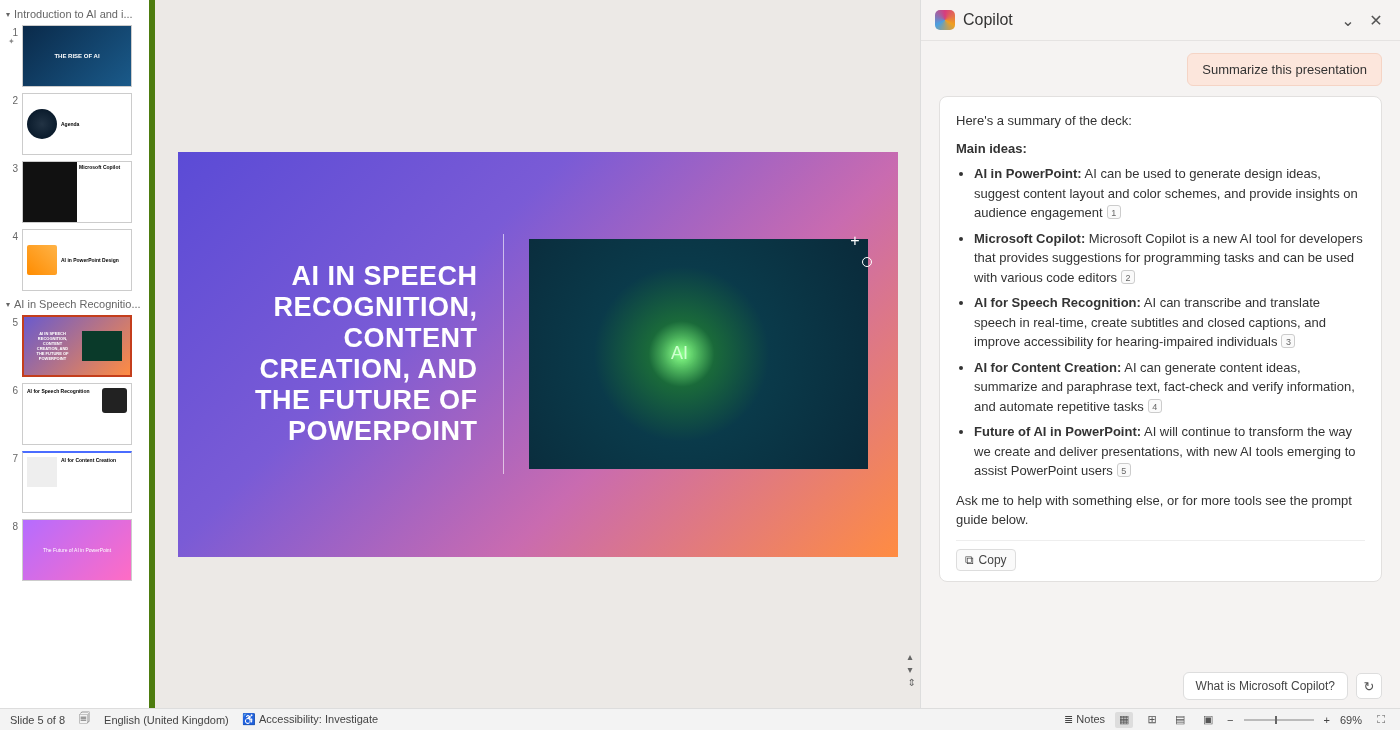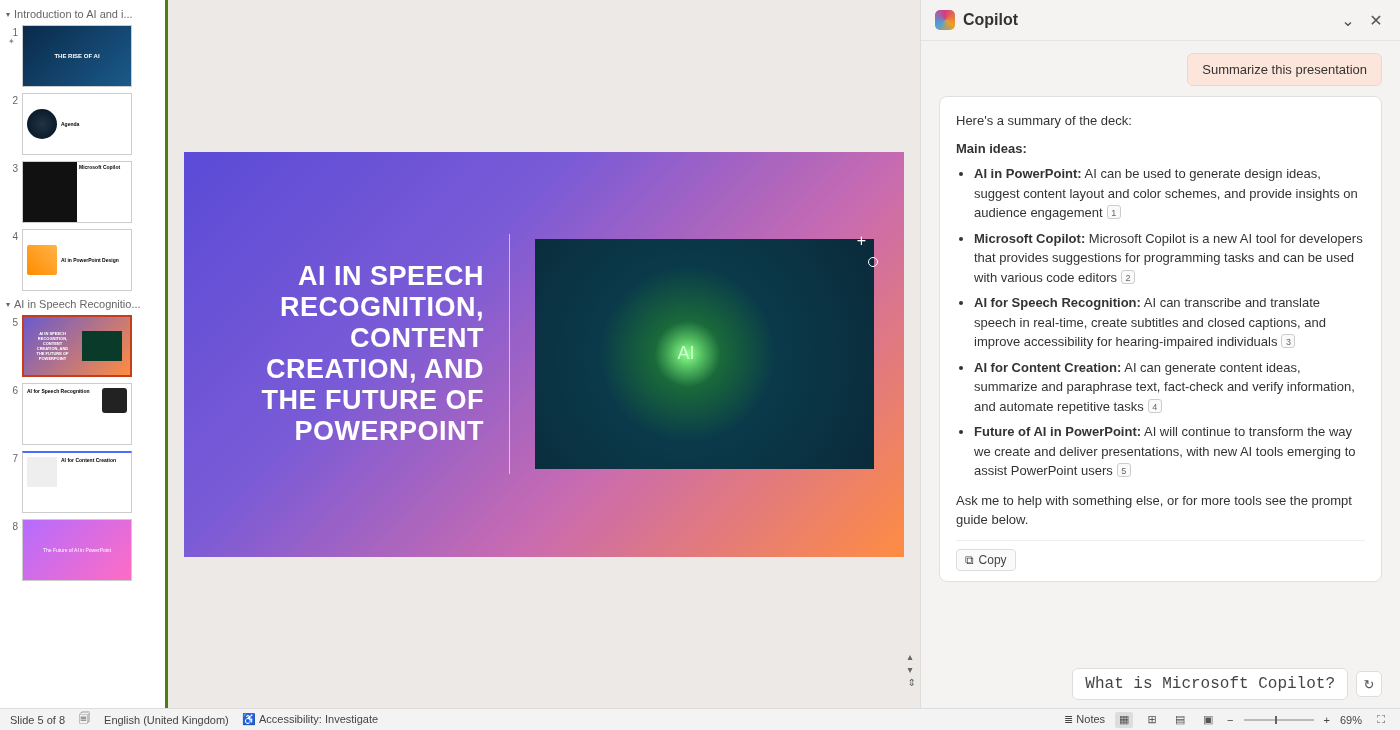--- a/index.html
+++ b/index.html
@@ -3,21 +3,21 @@
 <meta charset="utf-8">
 <style>
 * { margin: 0; padding: 0; box-sizing: border-box; font-family: "Segoe UI", sans-serif; }
 html, body { width: 1400px; height: 730px; overflow: hidden; background: #f0f0f0; }
 
 .app { display: flex; flex-direction: column; height: 100%; }
 
 .main { display: flex; flex: 1; min-height: 0; }
 
 
-.thumbs { width: 168px; background: #fff; border-right: 3px solid #4d7c0f; display: flex; flex-direction: column; overflow-y: auto; padding: 4px 0 4px 0; }
+.thumbs { width: 155px; background: #fff; border-right: 6px solid #4d7c0f; display: flex; flex-direction: column; overflow-y: auto; padding: 4px 0 4px 0; }
 .thumbs::-webkit-scrollbar { width: 6px; }
 .thumbs::-webkit-scrollbar-thumb { background: #bbb; border-radius: 3px; }
 
 .section-header { font-size: 11px; color: #666; padding: 4px 6px 2px 6px; display: flex; align-items: center; gap: 4px; cursor: pointer; }
 .section-header::before { content: "▾"; font-size: 8px; color: #666; }
 
 .thumb-row { display: flex; align-items: flex-start; padding: 3px 4px 3px 8px; gap: 4px; }
 .thumb-num { font-size: 10px; color: #666; width: 10px; text-align: right; padding-top: 2px; }
 .thumb-box { width: 110px; height: 62px; border: 1px solid #ccc; background: #fff; position: relative; overflow: hidden; font-size: 5px; }
 .thumb-row.active .thumb-box { border: 2px solid #c43e1c; }
@@ -44,42 +44,42 @@
 .slide .hero { flex: 1; height: 230px; background: radial-gradient(circle at 45% 50%, #7fff7f 0%, #1a6a3a 15%, #0a3a4a 40%, #0a2a3a 100%); position: relative; overflow:hidden; }
 .slide .hero::after { content:"AI"; position:absolute; left:42%; top:45%; color:#cfffcf; font-size:18px; font-weight:300; text-shadow:0 0 12px #afffaf; }
 .slide .plus { position:absolute; top:80px; right:38px; color:#fff; font-size:16px; }
 .slide .circ { position:absolute; top:105px; right:26px; width:10px; height:10px; border:1px solid #fff; border-radius:50%; }
 .stage-scroll { position:absolute; right:4px; bottom:20px; display:flex; flex-direction:column; gap:2px; color:#666; font-size:10px; }
 
 
 .copilot { width: 480px; background: #f5f3f2; border-left: 1px solid #ddd; display: flex; flex-direction: column; }
 .cp-header { display: flex; align-items: center; padding: 10px 14px; gap: 8px; border-bottom: 1px solid #e5e3e2; }
 .cp-logo { width: 20px; height: 20px; background: conic-gradient(#d83b7d,#f0a020,#4aa0e0,#d83b7d); border-radius: 5px; }
-.cp-title { font-size: 16px; font-weight: 700; color: #333; flex: 1; }
+.cp-title { font-size: 16px; font-weight: 400; color: #333; flex: 1; }
 .cp-header .ic { width: 20px; text-align:center; color:#555; cursor:pointer; }
 
 .cp-body { flex: 1; overflow-y: auto; padding: 12px 18px 8px 18px; display:flex; flex-direction:column; gap:10px; }
 .cp-body::-webkit-scrollbar { width:8px; }
 .cp-body::-webkit-scrollbar-thumb { background:#ccc; border-radius:4px; }
 
 .user-pill { align-self: flex-end; background: #fce6dc; border: 1px solid #f5d4c5; border-radius: 6px; padding: 8px 14px; font-size: 13px; color: #333; text-align: center; }
 
 .reply-card { background: #fff; border: 1px solid #e2e0df; border-radius: 8px; padding: 14px 16px 10px 16px; font-size: 13px; color: #333; line-height: 1.5; }
 .reply-card .intro { margin-bottom: 8px; }
 .reply-card .mi { font-weight: 600; margin-bottom: 6px; }
 .reply-card ul { list-style: disc; padding-left: 18px; margin-bottom: 10px; }
 .reply-card li { margin-bottom: 6px; }
 .reply-card li b { font-weight: 700; }
 .ref-badge { display:inline-block; min-width:14px; height:14px; line-height:14px; text-align:center; font-size:9px; border:1px solid #ccc; border-radius:3px; color:#666; margin-left:4px; vertical-align:text-top; background:#fafafa; }
 .reply-card .outro { margin-bottom: 10px; }
 .copy-row { border-top:1px solid #eee; padding-top:8px; display:flex; align-items:center; }
 .copy-btn { border:1px solid #ddd; background:#fafafa; border-radius:4px; padding:3px 8px; font-size:12px; color:#444; cursor:pointer; display:flex; align-items:center; gap:5px; }
 
 .suggest-row { display:flex; gap:8px; justify-content:flex-end; padding: 2px 18px 8px 18px; align-items:center; }
-.suggest-pill { border:1px solid #ddd; background:#fff; border-radius:6px; padding:6px 12px; font-size:16px; color:#444; cursor:pointer;font-family:Liberation Mono, monospace; }
+.suggest-pill { border:1px solid #ddd; background:#fff; border-radius:6px; padding:6px 12px; font-size:12px; color:#444; cursor:pointer; }
 .refresh { width:26px; height:26px; border:1px solid #ddd; border-radius:5px; display:flex; align-items:center; justify-content:center; font-size:13px; color:#555; cursor:pointer; background:#fff; }
 
 .input-box { margin: 4px 14px 14px 14px; background:#fff; border:1px solid #ddd; border-radius:8px; padding:10px 12px 6px 12px; }
 .input-box input { width:100%; border:none; outline:none; font-size:13px; color:#333; }
 .input-box input::placeholder { color:#aaa; }
 .input-tools { display:flex; align-items:center; margin-top:14px; font-size:10px; color:#999; }
 .input-tools .tools { margin-left:auto; display:flex; gap:14px; color:#666; font-size:15px; }
 .input-tools .tools span { cursor:pointer; }
 
 

